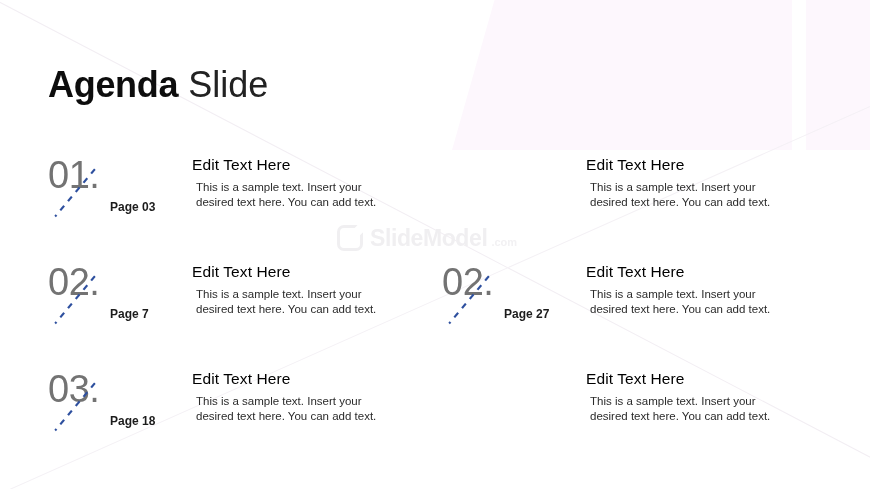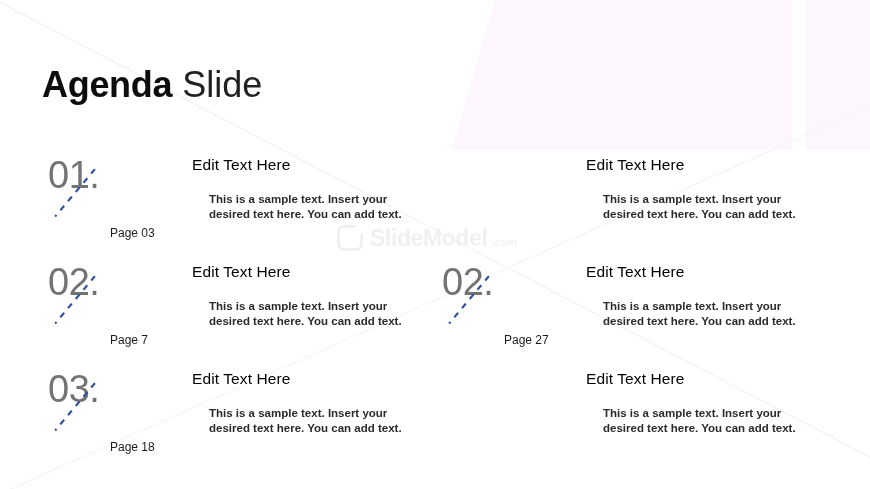--- a/index.html
+++ b/index.html
@@ -59,21 +59,21 @@
     width: 1180px;
     height: 1px;
     background: #f4f1f5;
     transform: rotate(-24deg);
     transform-origin: left center;
   }
 
   
   .title {
     position: absolute;
-    left: 42px;
+    left: 48px;
     top: 63px;
     font-size: 36px;
     line-height: 44px;
     white-space: nowrap;
     color: #0d0d0d;
   }
   .title .t-bold {
     font-weight: 700;
     letter-spacing: -0.3px;
   }
@@ -132,47 +132,46 @@
       rgba(0,0,0,0) 6px, rgba(0,0,0,0) 12px);
     background-size: 2px 12px;
     background-repeat: repeat-y;
   }
   .page-label {
     position: absolute;
     left: 66px;
     top: 44px;
     font-size: 12px;
     line-height: 16px;
-    font-weight: 400;
+    font-weight: 700;
     color: #1c1c1c;
     white-space: nowrap;
-    margin-top: 26px;
   }
 
   
   .txt-block {
     position: absolute;
     left: 148px;
     top: 0;
     width: 250px;
   }
   .txt-head {
     font-size: 15.5px;
     font-weight: 400;
     line-height: 20px;
     color: #000000;
     letter-spacing: 0.1px;
     margin: 0 0 5px 0;
   }
   .txt-body {
     font-size: 11.5px;
-    font-weight: 700;
+    font-weight: 400;
     line-height: 15px;
     color: #2b2b2b;
-    margin: 17px;
+    margin: 4px;
     width: 205px;
   }
 
   
   .watermark {
     position: absolute;
     left: 337px;
     top: 225px;
     display: flex;
     align-items: center;

